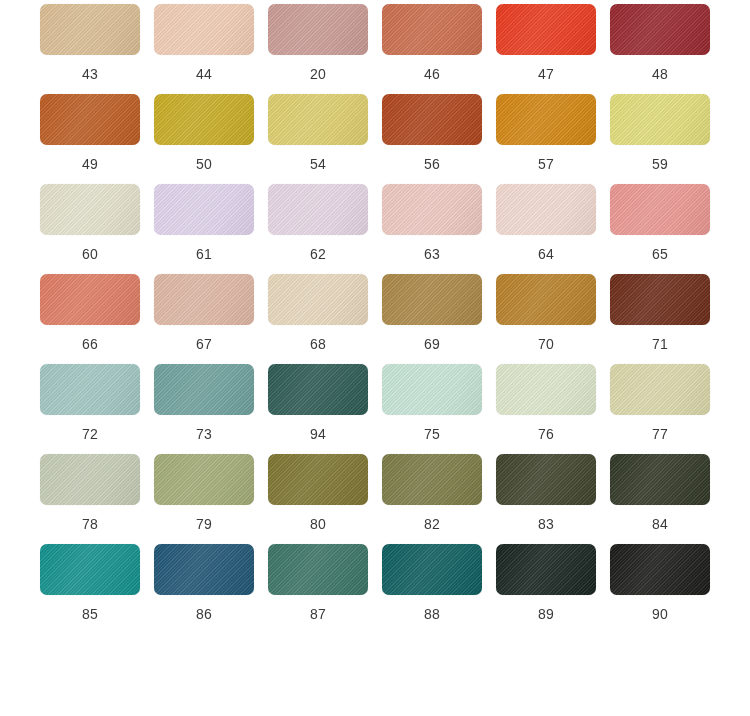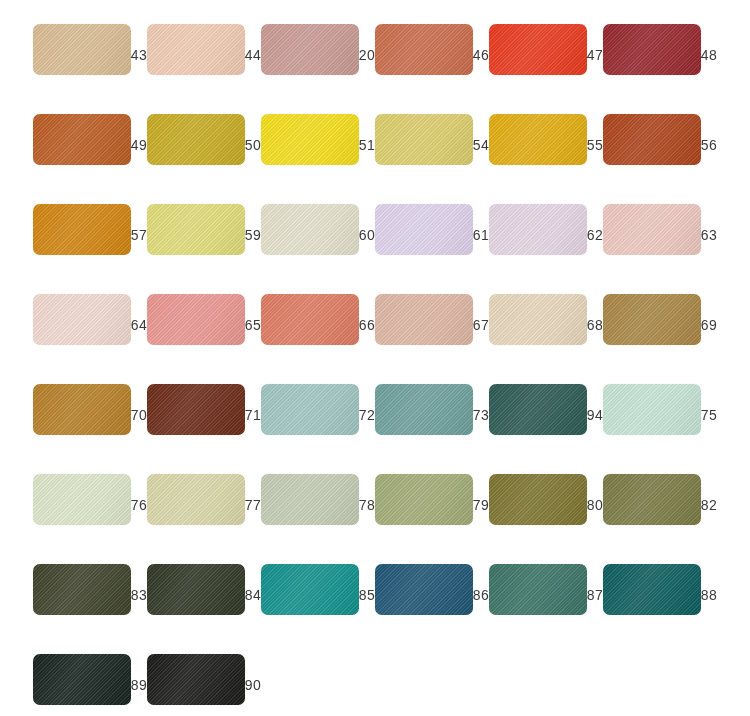--- a/index.html
+++ b/index.html
@@ -24,21 +24,21 @@
     grid-template-columns: repeat(6, 114px);
     grid-auto-rows: 90px;
     justify-content: center;
     align-content: start;
   }
   .swatch-cell {
     position: relative;
     width: 114px;
     height: 90px;
     display: flex;
-    flex-direction: row;
+    flex-direction: column;
     align-items: center;
   }
   .swatch-chip {
     position: relative;
     width: 100px;
     height: 51px;
     border-radius: 7px;
     overflow: hidden;
     background-color: #cccccc;
     box-shadow: 0 0 0 0.5px rgba(0,0,0,0.03);
@@ -110,30 +110,22 @@
     </div>
     <div class="swatch-cell">
       <div class="swatch-chip" style="background-color: rgb(187, 92, 35);"></div>
       <div class="swatch-label">49</div>
     </div>
     <div class="swatch-cell">
       <div class="swatch-chip" style="background-color: rgb(198, 171, 35);"></div>
       <div class="swatch-label">50</div>
     </div>
     <div class="swatch-cell">
-      <div class="swatch-chip" style="background-color: rgb(242, 221, 27);"></div>
-      <div class="swatch-label">51</div>
-    </div>
-    <div class="swatch-cell">
       <div class="swatch-chip" style="background-color: rgb(219, 205, 108);"></div>
       <div class="swatch-label">54</div>
-    </div>
-    <div class="swatch-cell">
-      <div class="swatch-chip" style="background-color: rgb(224, 172, 16);"></div>
-      <div class="swatch-label">55</div>
     </div>
     <div class="swatch-cell">
       <div class="swatch-chip" style="background-color: rgb(173, 68, 27);"></div>
       <div class="swatch-label">56</div>
     </div>
     <div class="swatch-cell">
       <div class="swatch-chip" style="background-color: rgb(208, 132, 16);"></div>
       <div class="swatch-label">57</div>
     </div>
     <div class="swatch-cell">

